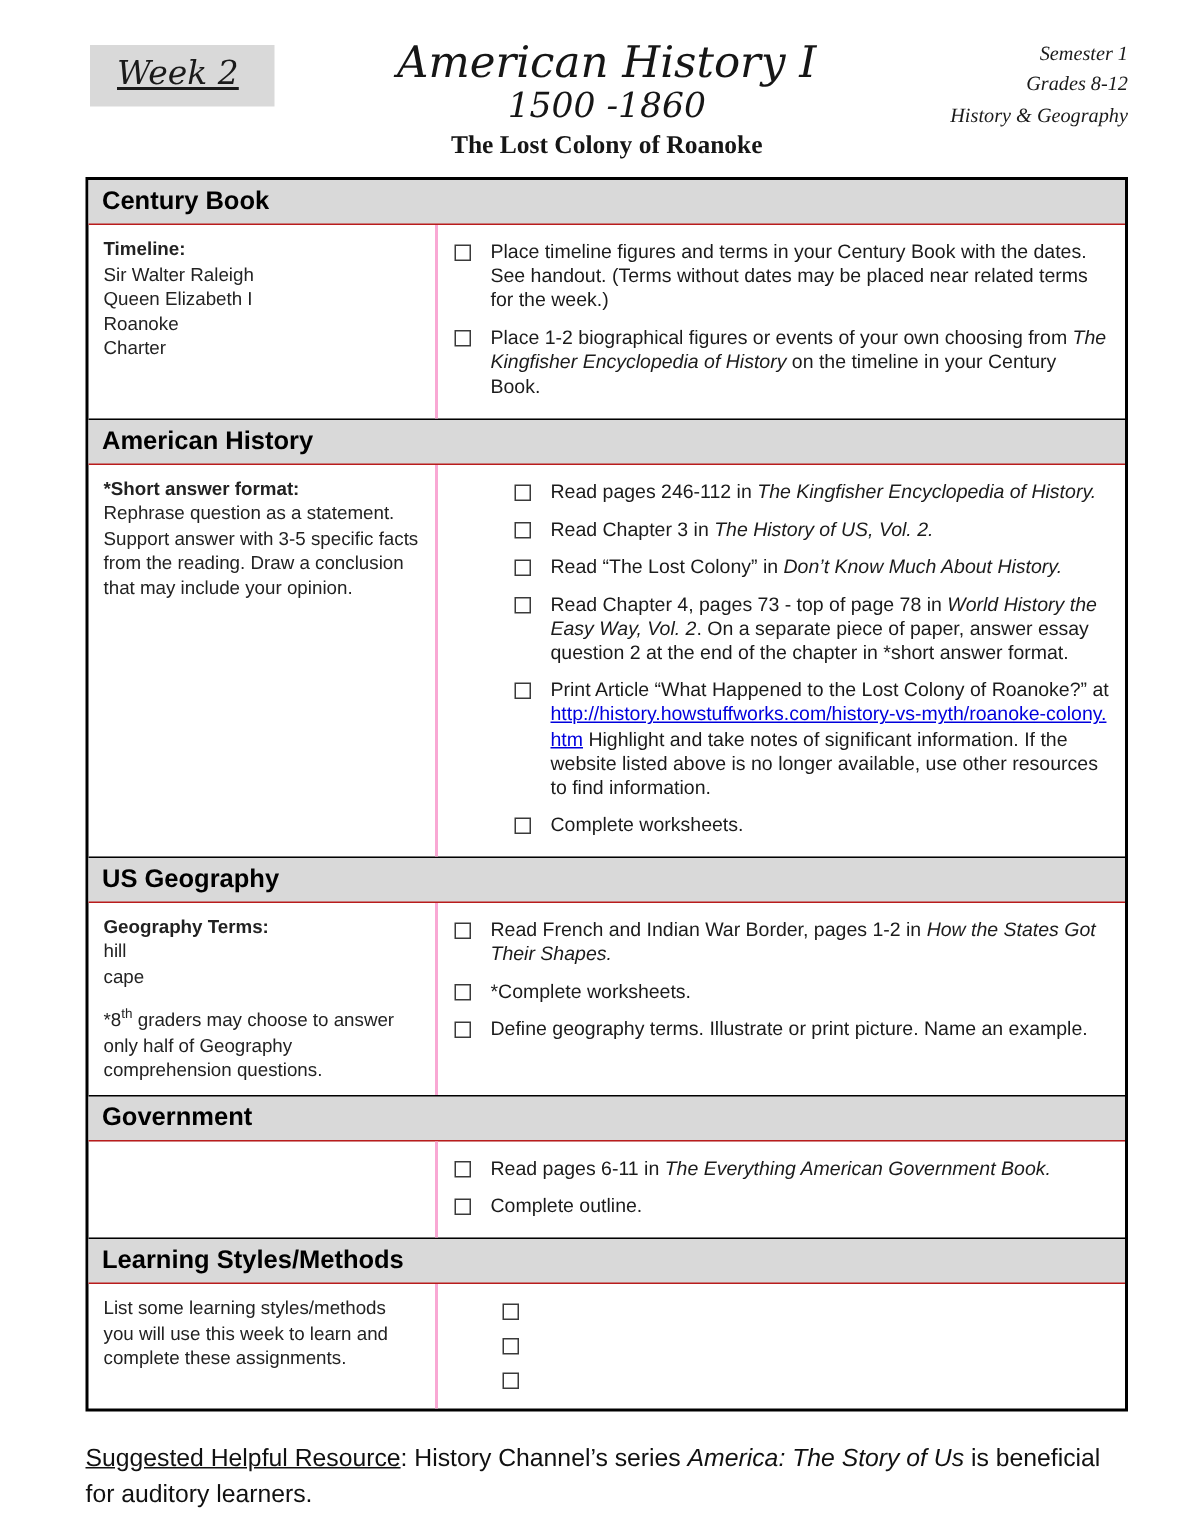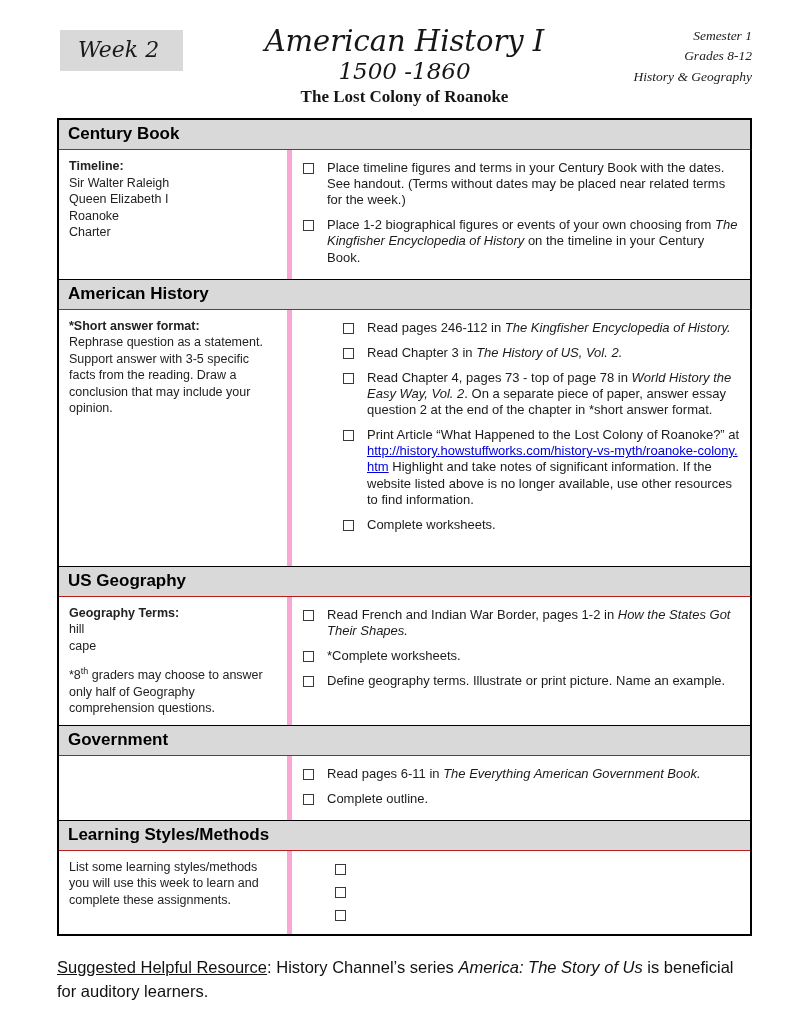--- a/index.html
+++ b/index.html
@@ -17,21 +17,21 @@
     background:#fff;
   }
 
   
   .doc-header { position:relative; height:98px; }
   .week-box {
     position:absolute; left:3px; top:10px;
     background:#d9d9d9;
     padding:7px 24px 9px 18px;
     font-family:"DejaVu Serif", serif;
-    font-style:italic; font-size:22px; color:#1a1a1a;
+    font-style:italic; font-size:22px; color:#1a1a1a;text-decoration:underline;
   }
   .title-block { text-align:center; padding-top:6px; }
   .doc-title  { font-family:"DejaVu Serif", serif; font-style:italic; font-size:29px; line-height:1.1; }
   .doc-dates  { font-family:"DejaVu Serif", serif; font-style:italic; font-size:23px; line-height:1.15; }
   .doc-subtitle { font-family:"Liberation Serif", serif; font-weight:bold; font-size:17px; margin-top:3px; }
   .meta-block {
     position:absolute; right:0; top:6px;
     text-align:right;
     font-family:Liberation Serif, serif; font-style:italic;
     font-size:13.5px; line-height:1.5; color:#1a1a1a;
@@ -42,21 +42,21 @@
   .section-header {
     background:#d9d9d9;
     padding:4px 9px 5px;
     font-size:17px; font-weight:bold; color:#000;
     border-bottom:1px solid #b91c1c;
   }
   .section + .section .section-header { border-top:1px solid #000; }
   .section-body { display:flex; align-items:stretch; }
   .cell-left {
     flex:0 0 233px; width:233px;
-    border-right:5px solid #f9a8d4;
+    border-right:2px solid #f9a8d4;
     padding:8px 10px;
     font-size:12.5px; line-height:1.32; color:#222;
   }
   .cell-right { flex:1 1 auto; padding:7px 10px 4px 8px; }
   .cell-heading { font-weight:bold; }
   .cell-spacer { height:13px; }
   .sec-century-book .section-body   { min-height:106px; }
   .sec-american-history .section-body { min-height:256px;gap:40px; }
   .sec-us-geography .section-body   { min-height:106px; }
   .sec-government .section-body     { min-height:58px; }
@@ -135,20 +135,24 @@
             <div class="task">
               <span class="checkbox"></span>
               <span class="task-text"><span>Read pages 246-112 in </span><span class="it">The Kingfisher Encyclopedia of History.</span></span>
             </div>
             <div class="task">
               <span class="checkbox"></span>
               <span class="task-text"><span>Read Chapter 3 in </span><span class="it">The History of US, Vol. 2.</span></span>
             </div>
             <div class="task">
               <span class="checkbox"></span>
+              <span class="task-text"><span>Read “The Lost Colony” in </span><span class="it">Don’t Know Much About History.</span></span>
+            </div>
+            <div class="task">
+              <span class="checkbox"></span>
               <span class="task-text"><span>Read Chapter 4, pages 73 - top of page 78 in </span><span class="it">World History the Easy Way, Vol. 2</span><span>. On a separate piece of paper, answer essay question 2 at the end of the chapter in *short answer format.</span></span>
             </div>
             <div class="task">
               <span class="checkbox"></span>
               <span class="task-text"><span>Print Article “What Happened to the Lost Colony of Roanoke?” at </span><a class="link" href="#">http://history.howstuffworks.com/history-vs-myth/roanoke-colony.htm</a><span> Highlight and take notes of significant information. If the website listed above is no longer available, use other resources to find information.</span></span>
             </div>
             <div class="task">
               <span class="checkbox"></span>
               <span class="task-text"><span>Complete worksheets.</span></span>
             </div>

